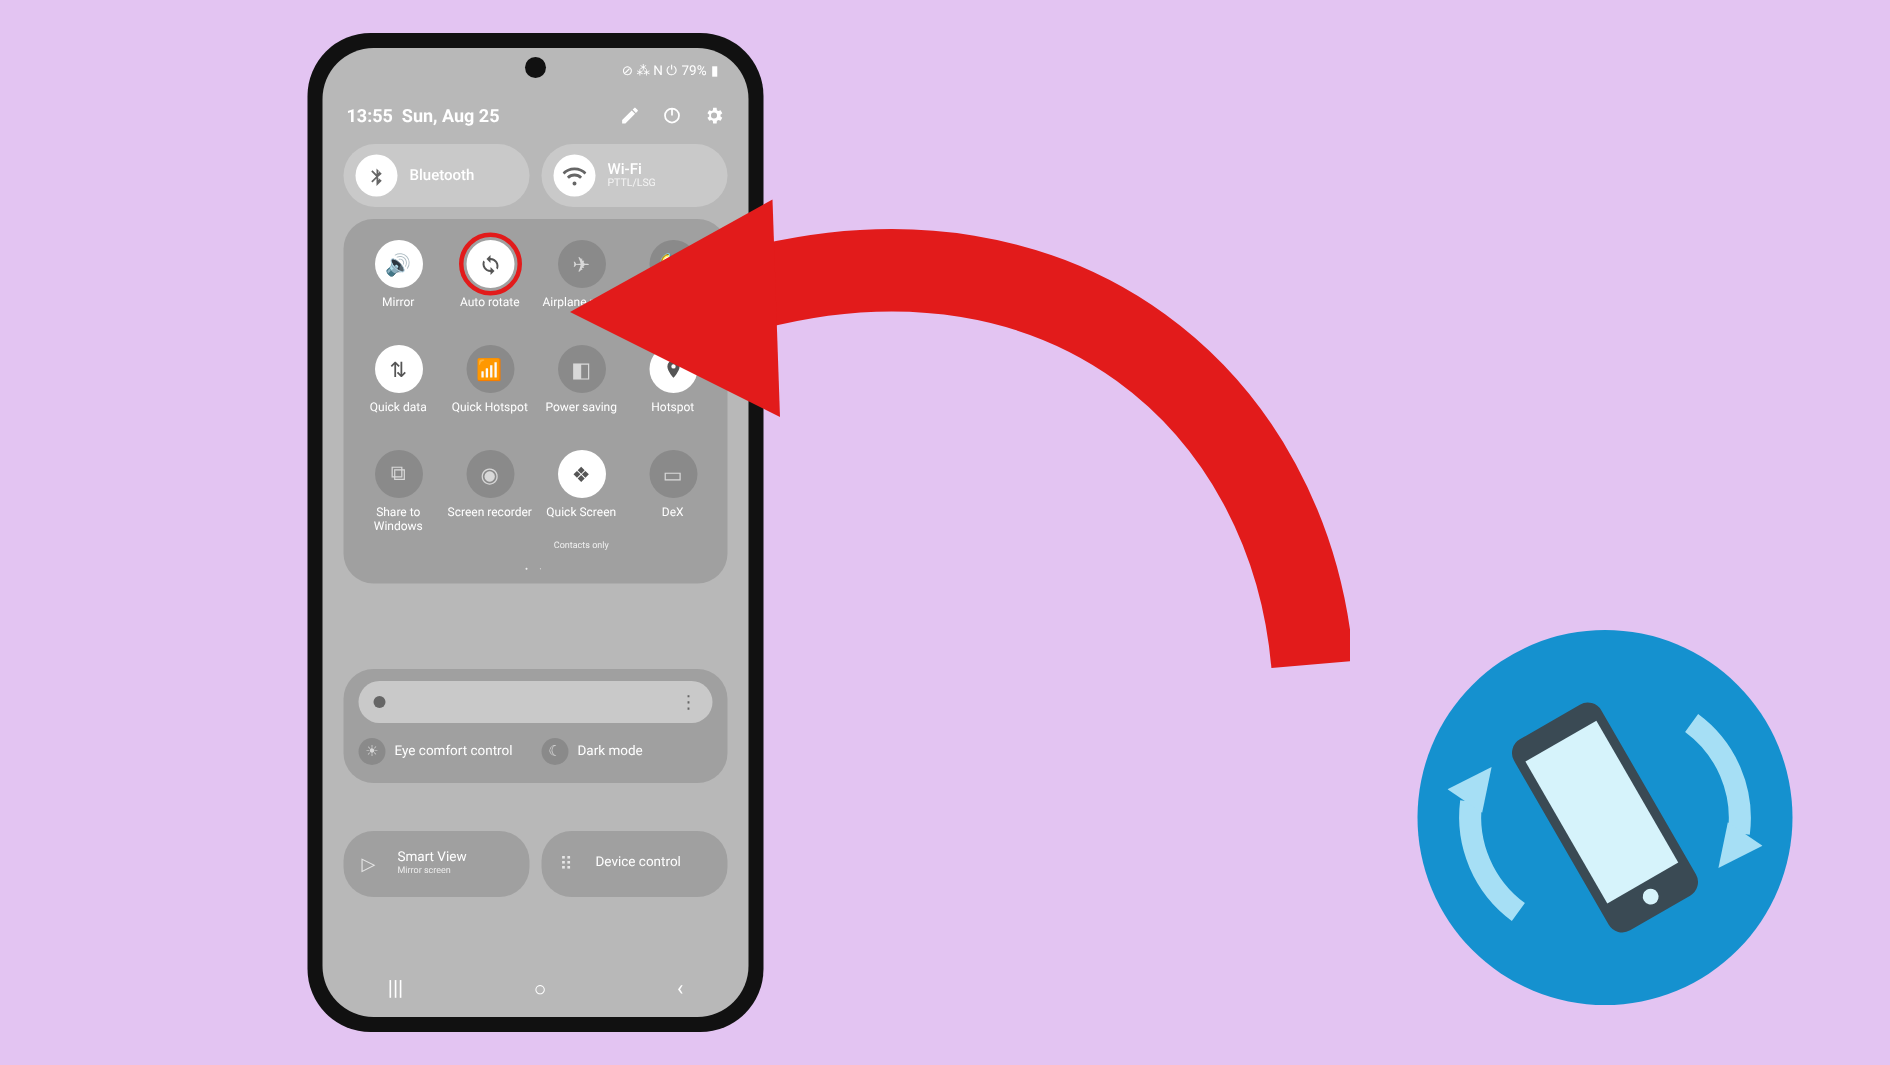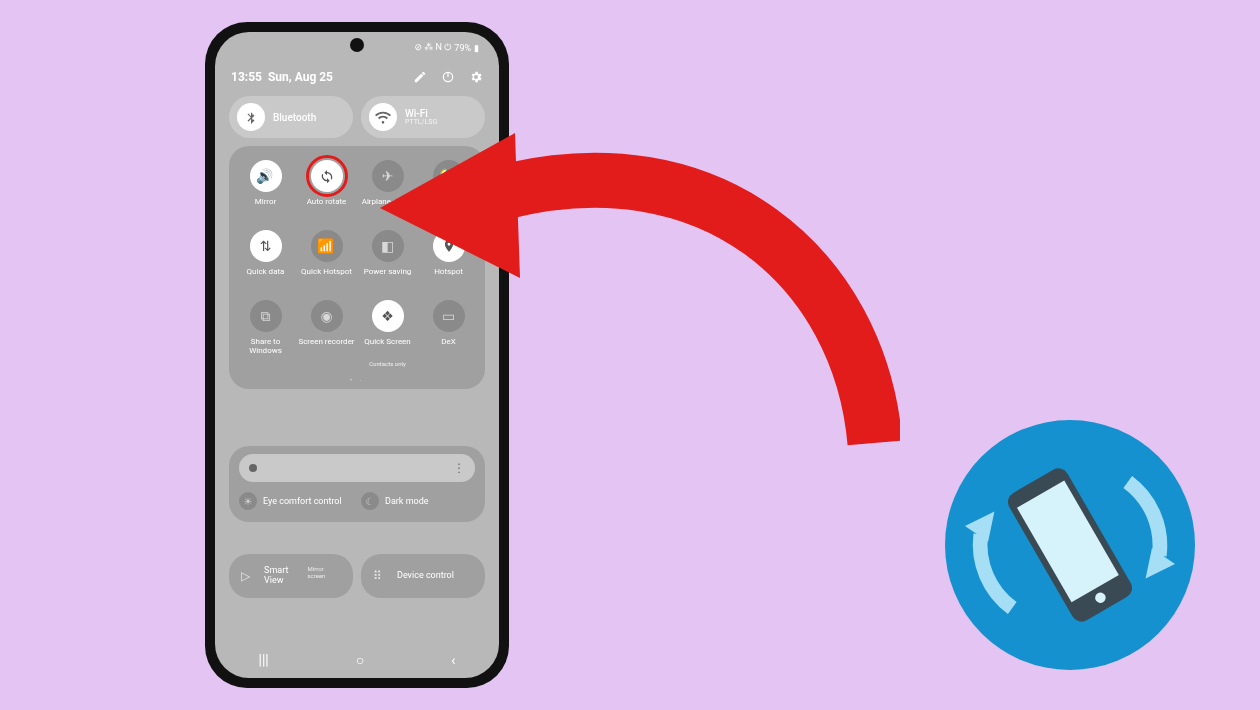--- a/index.html
+++ b/index.html
@@ -203,21 +203,21 @@
     flex: 1;
     background: #a0a0a0;
     border-radius: 20px;
     height: 44px;
     display: flex;
     align-items: center;
     gap: 8px;
     padding: 0 12px;
   }
   .btile .ic { width: 16px; font-size: 12px; color: #e6e6e6; }
-  .btile .bt { display: flex; flex-direction: row; line-height: 1.1; }
+  .btile .bt { display: flex; flex-direction: column; line-height: 1.1; }
   .btile .bt .t { font-size: 9px; }
   .btile .bt .s { font-size: 6px; opacity: 0.8; }
   .navbar {
     position: absolute;
     bottom: 10px;
     left: 0; right: 0;
     display: flex;
     justify-content: space-around;
     color: #fff;
     font-size: 14px;

